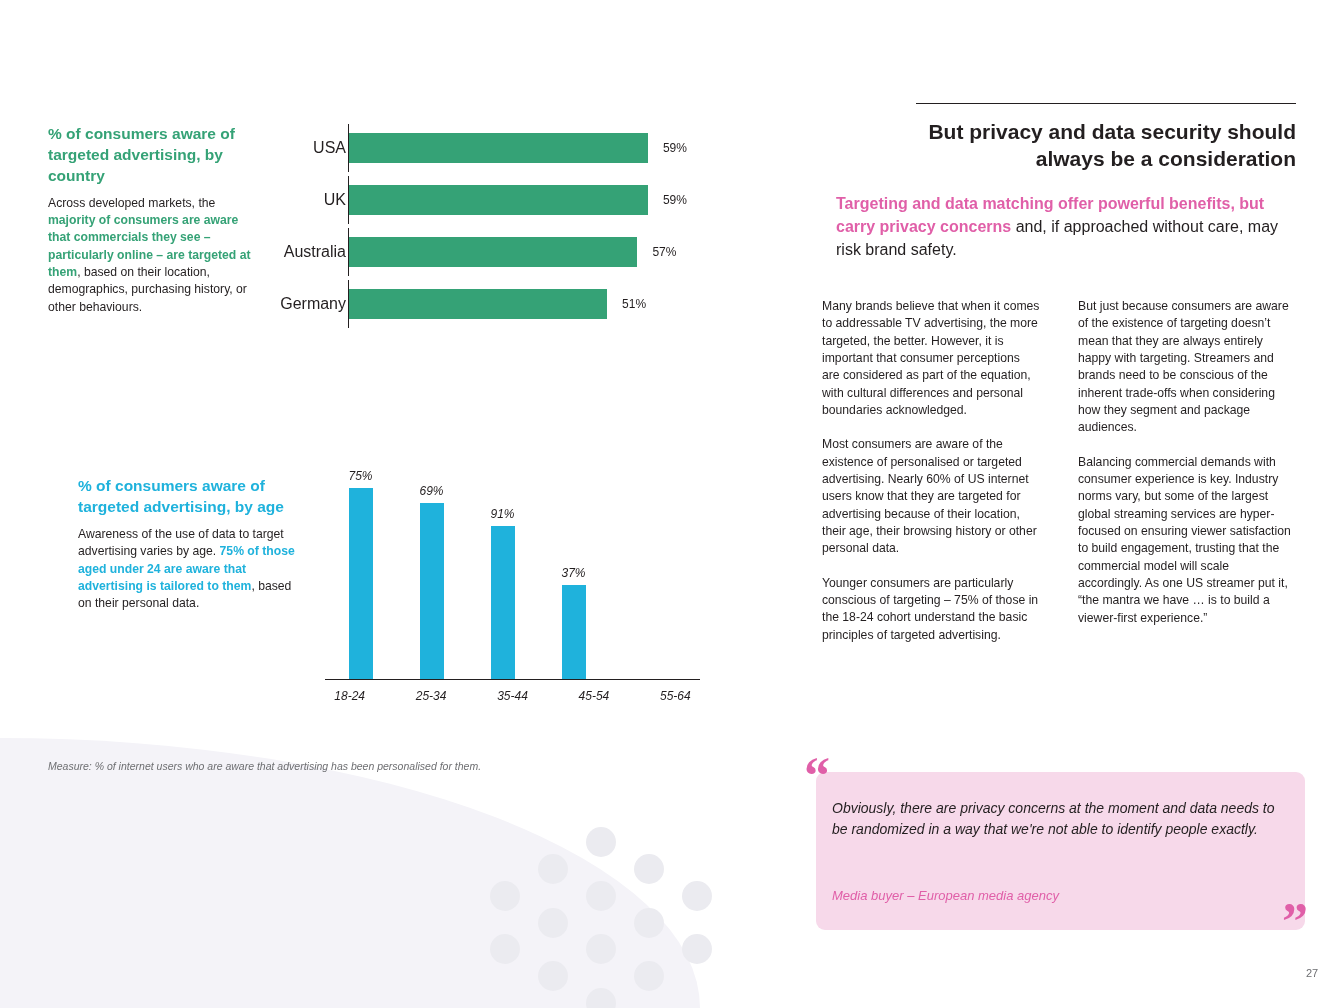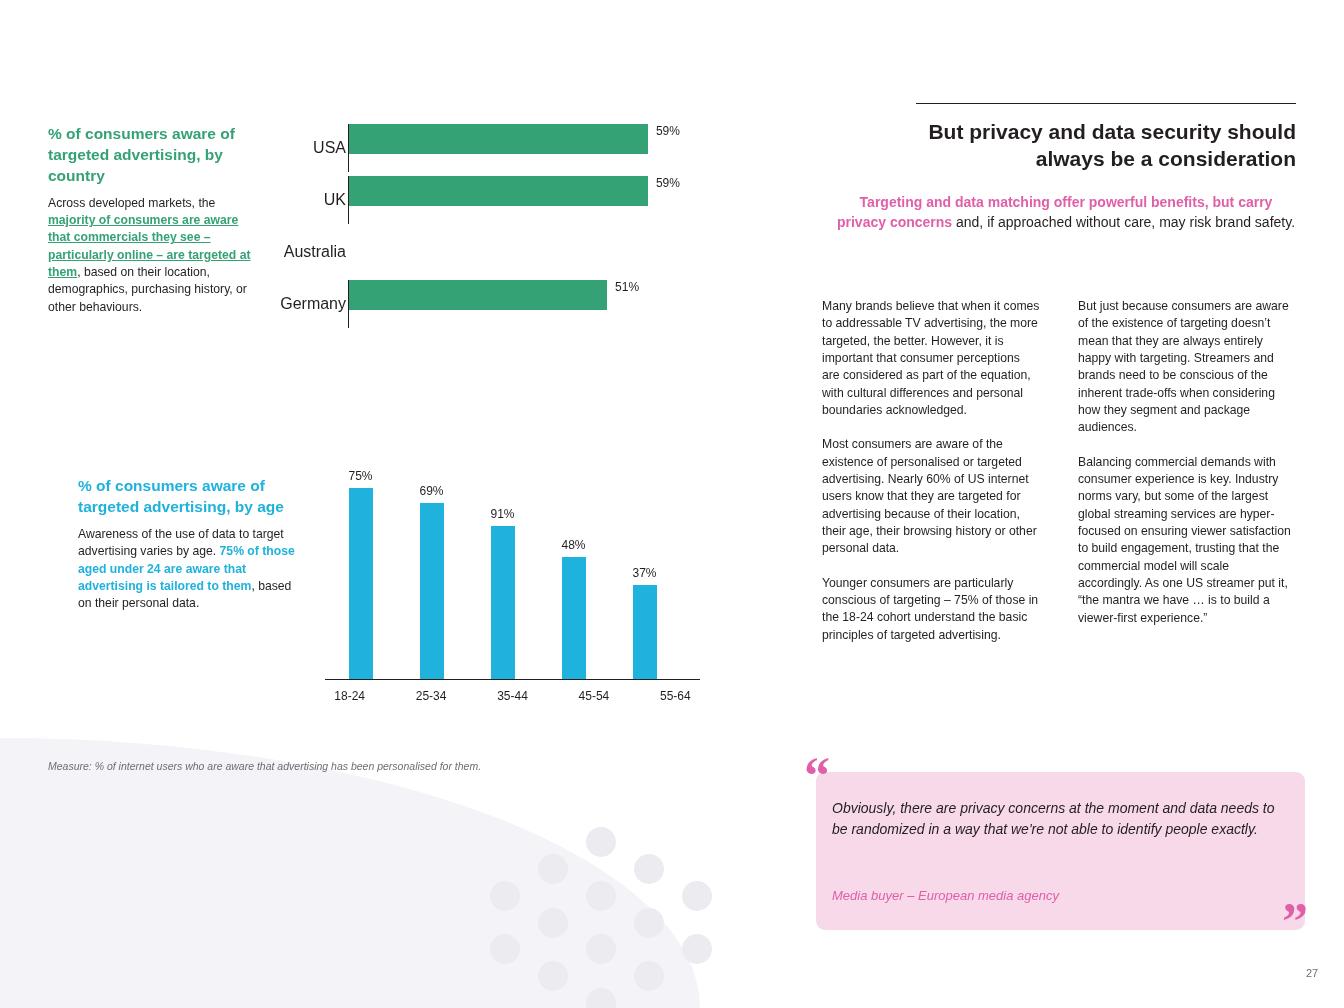--- a/index.html
+++ b/index.html
@@ -47,21 +47,21 @@
     line-height: 1.35;
     margin-bottom: 8px;
   }
   .t-green { color: #35a276; }
   .t-blue  { color: #1fb2dc; }
   .block-body {
     font-size: 12.2px;
     line-height: 1.42;
     color: #231f20;
   }
-  .hl-green { color: #35a276; font-weight: bold; text-decoration: underline; }
+  .hl-green { color: #35a276; font-weight: bold; }
   .hl-blue  { color: #1fb2dc; font-weight: bold; }
 
   #sec1-text { position: absolute; left: 48px; top: 124px; width: 215px; }
   #sec2-text { position: absolute; left: 48px; top: 476px; width: 225px; margin-left: 30px; }
 
   
   #chart1 { position: absolute; left: 280px; top: 124px; width: 430px; height: 215px; }
   .hbar-row {
     display: flex;
     align-items: center;
@@ -73,35 +73,36 @@
     text-align: right;
     padding-right: 2px;
     font-size: 16px;
     color: #231f20;
   }
   .hbar-track {
     position: relative;
     flex: 1;
     height: 100%;
     display: flex;
-    align-items: flex-start;
+    align-items: center;
     border-left: 1px solid #231f20;
+    gap: 7px;
   }
   .hbar-fill {
     height: 30px;
     background: #35a276;
   }
   .hbar-val {
     font-size: 12px;
     margin-left: 8px;
     white-space: nowrap;
   }
 
   
-  #chart2 { position: absolute; left: 325px; top: 462px; width: 375px; height: 250px; }
+  #chart2 { position: absolute; left: 325px; top: 462px; width: 375px; height: 250px; font-style: italic; }
   .vbar-area {
     position: relative;
     height: 218px;
     display: flex;
     align-items: flex-end;
     border-bottom: 1px solid #231f20;
   }
   .vbar-col {
     width: 71px;
     display: flex;
@@ -148,22 +149,22 @@
     text-align: right;
     font-size: 21px;
     font-weight: bold;
     line-height: 1.3;
     color: #231f20;
   }
   #right-standfirst {
     position: absolute;
     left: 836px; top: 192px;
     width: 460px;
-    text-align: center;
-    font-size: 14px;
+    text-align: left;
+    font-size: 16px;
     line-height: 1.45;
     color: #231f20;
   }
   .hl-pink { color: #e05fa8; font-weight: bold; }
 
   #body-col-1 { position: absolute; left: 822px; top: 298px; width: 218px; }
   #body-col-2 { position: absolute; left: 1078px; top: 298px; width: 218px; }
   .body-p {
     font-size: 12.2px;
     line-height: 1.42;
@@ -269,20 +270,24 @@
     </div>
     <div class="hbar-row">
       <div class="hbar-label">UK</div>
       <div class="hbar-track">
         <div class="hbar-fill" style="width:82.8%;"></div>
         <div class="hbar-val">59%</div>
       </div>
     </div>
     <div class="hbar-row">
       <div class="hbar-label">Australia</div>
+      <div class="hbar-track">
+        <div class="hbar-fill" style="width:79.9%;"></div>
+        <div class="hbar-val">57%</div>
+      </div>
     </div>
     <div class="hbar-row">
       <div class="hbar-label">Germany</div>
       <div class="hbar-track">
         <div class="hbar-fill" style="width:71.5%;"></div>
         <div class="hbar-val">51%</div>
       </div>
     </div>
   </div>
 
@@ -292,24 +297,20 @@
         <div class="vbar-val">75%</div>
         <div class="vbar-fill" style="height:191px;"></div>
       </div>
       <div class="vbar-col">
         <div class="vbar-val">69%</div>
         <div class="vbar-fill" style="height:176px;"></div>
       </div>
       <div class="vbar-col">
         <div class="vbar-val">91%</div>
         <div class="vbar-fill" style="height:153px;"></div>
-      </div>
-      <div class="vbar-col">
-        <div class="vbar-val">48%</div>
-        <div class="vbar-fill" style="height:122px;"></div>
       </div>
       <div class="vbar-col">
         <div class="vbar-val">37%</div>
         <div class="vbar-fill" style="height:94px;"></div>
       </div>
     </div>
     <div class="vbar-axis">
       <div class="vbar-tick">18-24</div>
       <div class="vbar-tick">25-34</div>
       <div class="vbar-tick">35-44</div>

